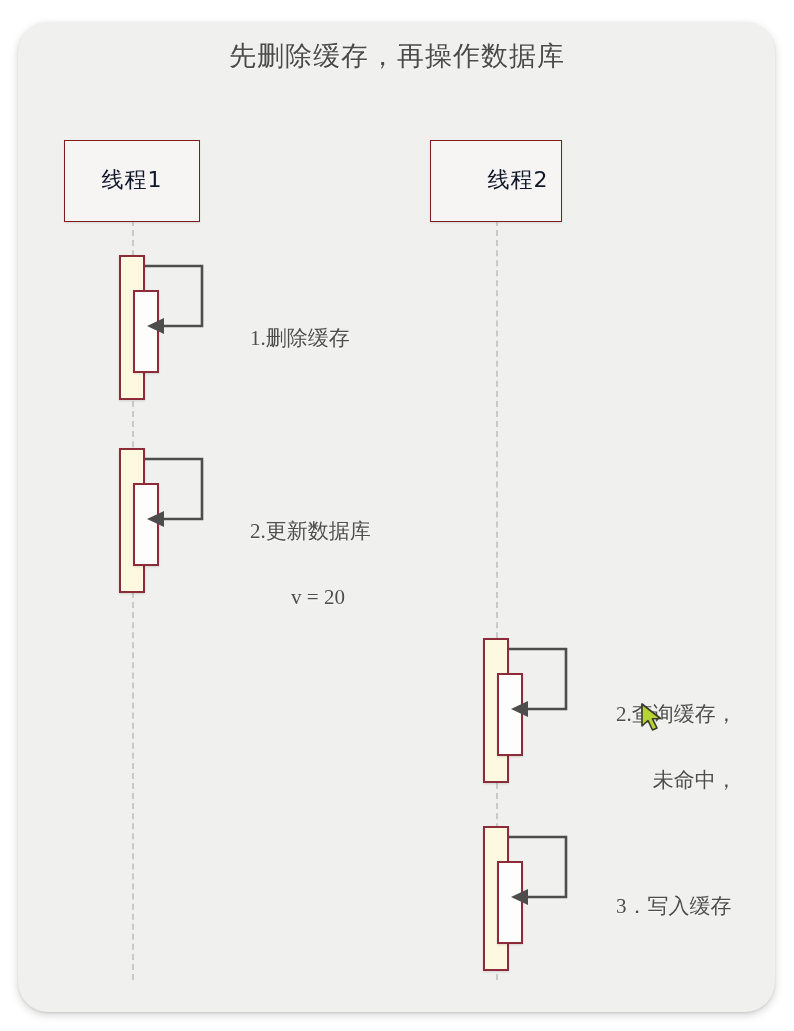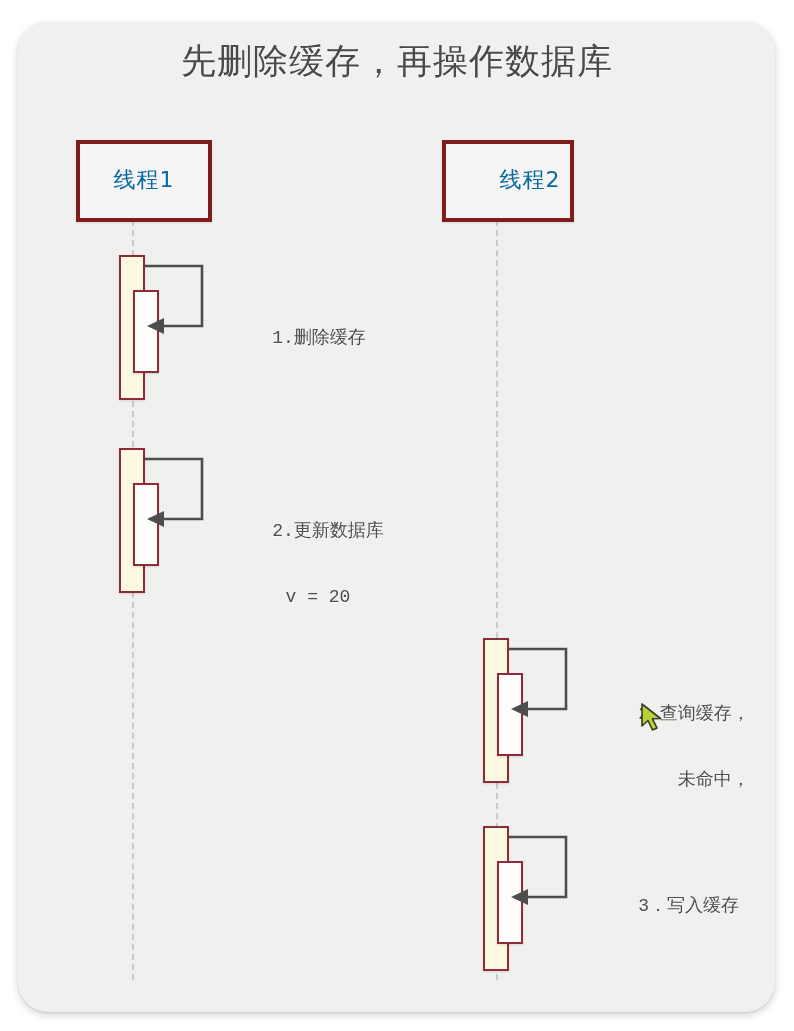--- a/index.html
+++ b/index.html
@@ -22,40 +22,39 @@
     border-radius:30px;
     box-shadow:0 3px 9px rgba(0,0,0,0.17), 0 1px 2px rgba(0,0,0,0.10);
   }
 
   
   .title{
     position:absolute;
     left:0;top:38px;width:794px;
     text-align:center;
     font-family:"DejaVu Sans","Liberation Sans",sans-serif;
-    font-size:35px;
+    font-size:27px;
     font-weight:500;
     letter-spacing:1px;
     color:#4a4a4a;
     text-shadow:0 1px 1px rgba(255,255,255,0.9);
     white-space:nowrap;
   }
 
   
   .participant{
     position:absolute;
     box-sizing:border-box;
     background:#f7f4f4;
-    border:4px solid #7f1d1d;
+    border:1px solid #7f1d1d;
     display:flex;align-items:center;justify-content:center;
     font-size:22px;
-    color:#0369a1;
+    color:#0f172a;
     letter-spacing:1px;
     box-shadow:0 1px 2px rgba(0,0,0,0.10);
-    margin-left:12px;
   }
   .participant span{display:block;transform:translateY(-1px);}
 
   
   .lifeline{
     position:absolute;
     width:0;
     border-left:2px dashed #c9c9c9;
   }
 
@@ -74,22 +73,22 @@
     border:2px solid #8e2b38;
     box-shadow:0 1px 2px rgba(0,0,0,0.13);
   }
 
   
   .msgsvg{position:absolute;overflow:visible;}
 
   
   .msglabel{
     position:absolute;
-    font-family:Liberation Mono, monospace;
-    font-size:18px;
+    font-family:Liberation Serif, serif;
+    font-size:21px;
     line-height:33px;
     color:#4d4d4d;
     white-space:pre;
     letter-spacing:0px;
     text-shadow:0 1px 0 rgba(255,255,255,0.75);
   }
   .msglabel .l2,.msglabel .l3{display:block;}
   .msglabel.center-2 .l2{text-align:center;}
   .msglabel.indent .l2,.msglabel.indent .l3{padding-left:22px;text-align:right;}
 

